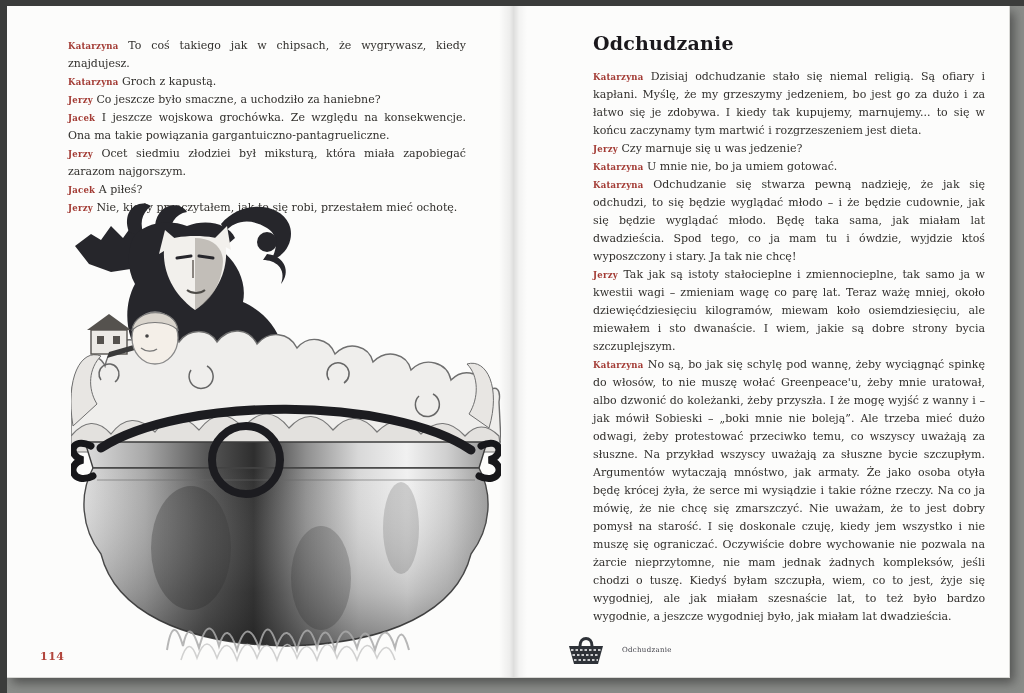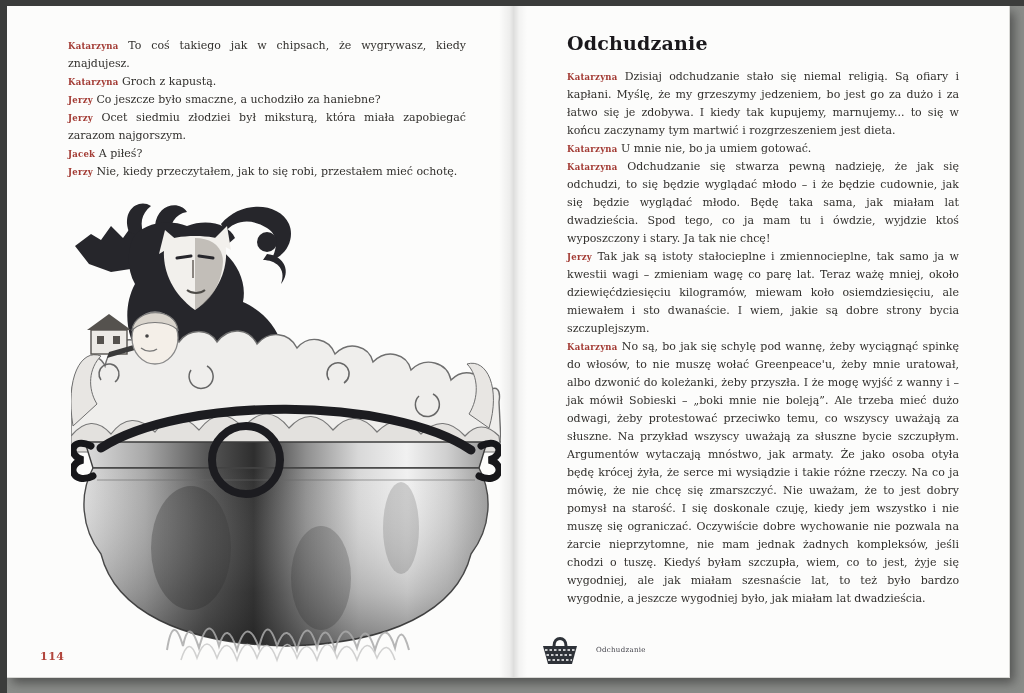--- a/index.html
+++ b/index.html
@@ -15,21 +15,21 @@
     position:absolute;left:7px;top:6px;width:1002px;height:671px;
     background:var(--page-bg,#fcfcfb);
     box-shadow:0 0 0 1px #d8d8d5, 5px 6px 10px rgba(35,35,35,.55);
   }
   .gutter-shadow{
     position:absolute;left:492px;top:0;width:28px;height:100%;pointer-events:none;z-index:3;
     background:linear-gradient(90deg,rgba(0,0,0,0) 0%,rgba(0,0,0,.06) 38%,rgba(0,0,0,.12) 52%,rgba(0,0,0,.04) 72%,rgba(0,0,0,0) 100%);
   }
   .page{position:absolute;top:0;height:100%;}
   .page-left{left:0;width:505px;}
-  .page-right{left:479px;width:497px;}
+  .page-right{left:505px;width:497px;}
 
   .dialogue{color:var(--text,#32302d);font-size:11px;line-height:18px;text-align:justify;hyphens:auto;}
   .dialogue p{margin:0;}
   .speaker{color:var(--red,#a23a33);font-weight:bold;font-size:8.5px;letter-spacing:.25px;}
 
   .left-col{position:absolute;left:61px;top:31px;width:398px;}
   .right-col{position:absolute;left:81px;top:62px;width:392px;}
 
   .chapter-heading{
     position:absolute;left:81px;top:26px;margin:0;
@@ -59,20 +59,21 @@
 <div class="frame-left"></div>
 
 <div class="spread">
   <div class="gutter-shadow"></div>
 
   <section class="page page-left">
     <div class="dialogue left-col">
         <p><span class="speaker">Katarzyna</span>&nbsp;To coś takiego jak w chipsach, że wygrywasz, kiedy znajdujesz.</p>
         <p><span class="speaker">Katarzyna</span>&nbsp;Groch z kapustą.</p>
         <p><span class="speaker">Jerzy</span>&nbsp;Co jeszcze było smaczne, a uchodziło za haniebne?</p>
+        <p><span class="speaker">Jacek</span>&nbsp;I jeszcze wojskowa grochówka. Ze względu na konsekwencje. Ona ma takie powiązania gargantuiczno-pantagrueliczne.</p>
         <p><span class="speaker">Jerzy</span>&nbsp;Ocet siedmiu złodziei był miksturą, która miała zapobiegać zarazom najgorszym.</p>
         <p><span class="speaker">Jacek</span>&nbsp;A piłeś?</p>
         <p><span class="speaker">Jerzy</span>&nbsp;Nie, kiedy przeczytałem, jak to się robi, przestałem mieć ochotę.</p>
       </div>
 
     <svg class="illustration" viewBox="0 0 430 482" xmlns="http://www.w3.org/2000/svg" aria-hidden="true">
       <defs>
         <linearGradient id="potG" x1="0" y1="0" x2="1" y2="0">
           <stop offset="0" stop-color="#dcdcdc"></stop>
             <stop offset=".15" stop-color="#a8a8a8"></stop>
@@ -162,20 +163,21 @@
       </g>
     </svg>
 
     <div class="page-number">114</div>
   </section>
 
   <section class="page page-right">
     <h1 class="chapter-heading">Odchudzanie</h1>
     <div class="dialogue right-col">
         <p><span class="speaker">Katarzyna</span>&nbsp;Dzisiaj odchudzanie stało się niemal religią. Są ofiary i kapłani. Myślę, że my grzeszymy jedzeniem, bo jest go za dużo i za łatwo się je zdobywa. I kiedy tak kupujemy, marnujemy... to się w końcu zaczynamy tym martwić i rozgrzeszeniem jest dieta.</p>
+        <p><span class="speaker">Jerzy</span>&nbsp;Czy marnuje się u was jedzenie?</p>
         <p><span class="speaker">Katarzyna</span>&nbsp;U mnie nie, bo ja umiem gotować.</p>
         <p><span class="speaker">Katarzyna</span>&nbsp;Odchudzanie się stwarza pewną nadzieję, że jak się odchudzi, to się będzie wyglądać młodo – i że będzie cudownie, jak się będzie wyglądać młodo. Będę taka sama, jak miałam lat dwadzieścia. Spod tego, co ja mam tu i ówdzie, wyjdzie ktoś wyposzczony i stary. Ja tak nie chcę!</p>
         <p><span class="speaker">Jerzy</span>&nbsp;Tak jak są istoty stałocieplne i zmiennocieplne, tak samo ja w kwestii wagi – zmieniam wagę co parę lat. Teraz ważę mniej, około dziewięćdziesięciu kilogramów, miewam koło osiemdziesięciu, ale miewałem i sto dwanaście. I wiem, jakie są dobre strony bycia szczuplejszym.</p>
         <p><span class="speaker">Katarzyna</span>&nbsp;No są, bo jak się schylę pod wannę, żeby wyciągnąć spinkę do włosów, to nie muszę wołać Greenpeace'u, żeby mnie uratował, albo dzwonić do koleżanki, żeby przyszła. I że mogę wyjść z wanny i – jak mówił Sobieski – „boki mnie nie boleją”. Ale trzeba mieć dużo odwagi, żeby protestować przeciwko temu, co wszyscy uważają za słuszne. Na przykład wszyscy uważają za słuszne bycie szczupłym. Argumentów wytaczają mnóstwo, jak armaty. Że jako osoba otyła będę krócej żyła, że serce mi wysiądzie i takie różne rzeczy. Na co ja mówię, że nie chcę się zmarszczyć. Nie uważam, że to jest dobry pomysł na starość. I się doskonale czuję, kiedy jem wszystko i nie muszę się ograniczać. Oczywiście dobre wychowanie nie pozwala na żarcie nieprzytomne, nie mam jednak żadnych kompleksów, jeśli chodzi o tuszę. Kiedyś byłam szczupła, wiem, co to jest, żyje się wygodniej, ale jak miałam szesnaście lat, to też było bardzo wygodnie, a jeszcze wygodniej było, jak miałam lat dwadzieścia.</p>
       </div>
 
     <div class="chapter-footer">
       <svg class="basket-wrap" viewBox="0 0 44 34" xmlns="http://www.w3.org/2000/svg" aria-hidden="true">
         <path d="M16,13 C16,3 28,3 28,13" stroke="#2e3238" stroke-width="3" fill="none"></path>
         <path d="M5,13 L39,13 L34,31 L10,31 Z" fill="#2e3238"></path>

